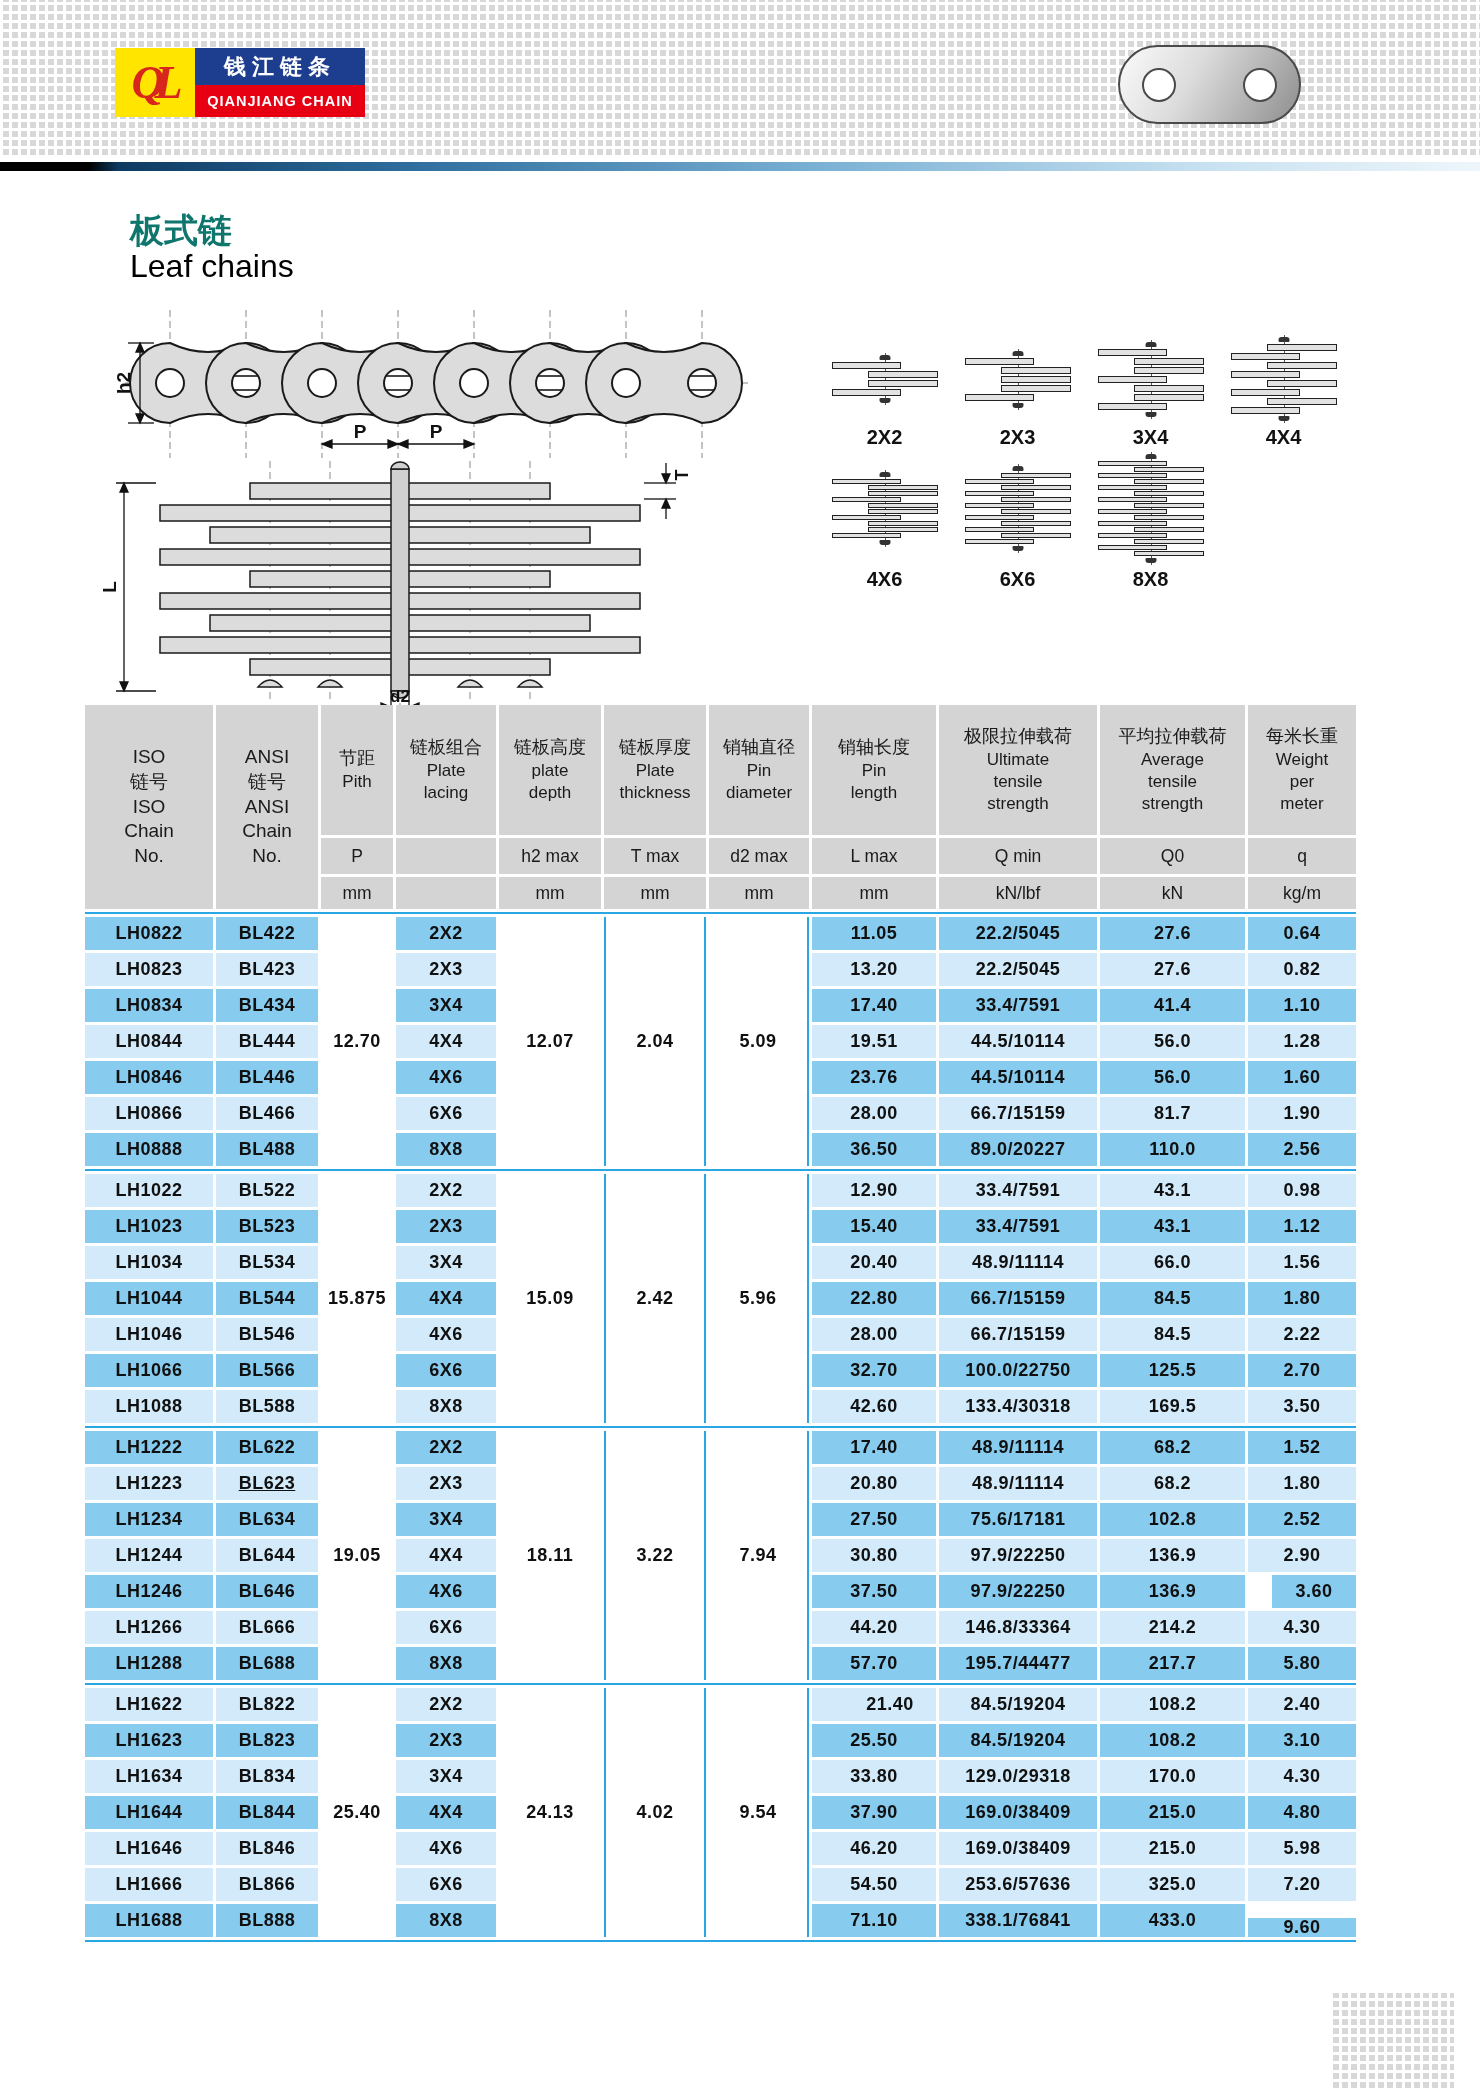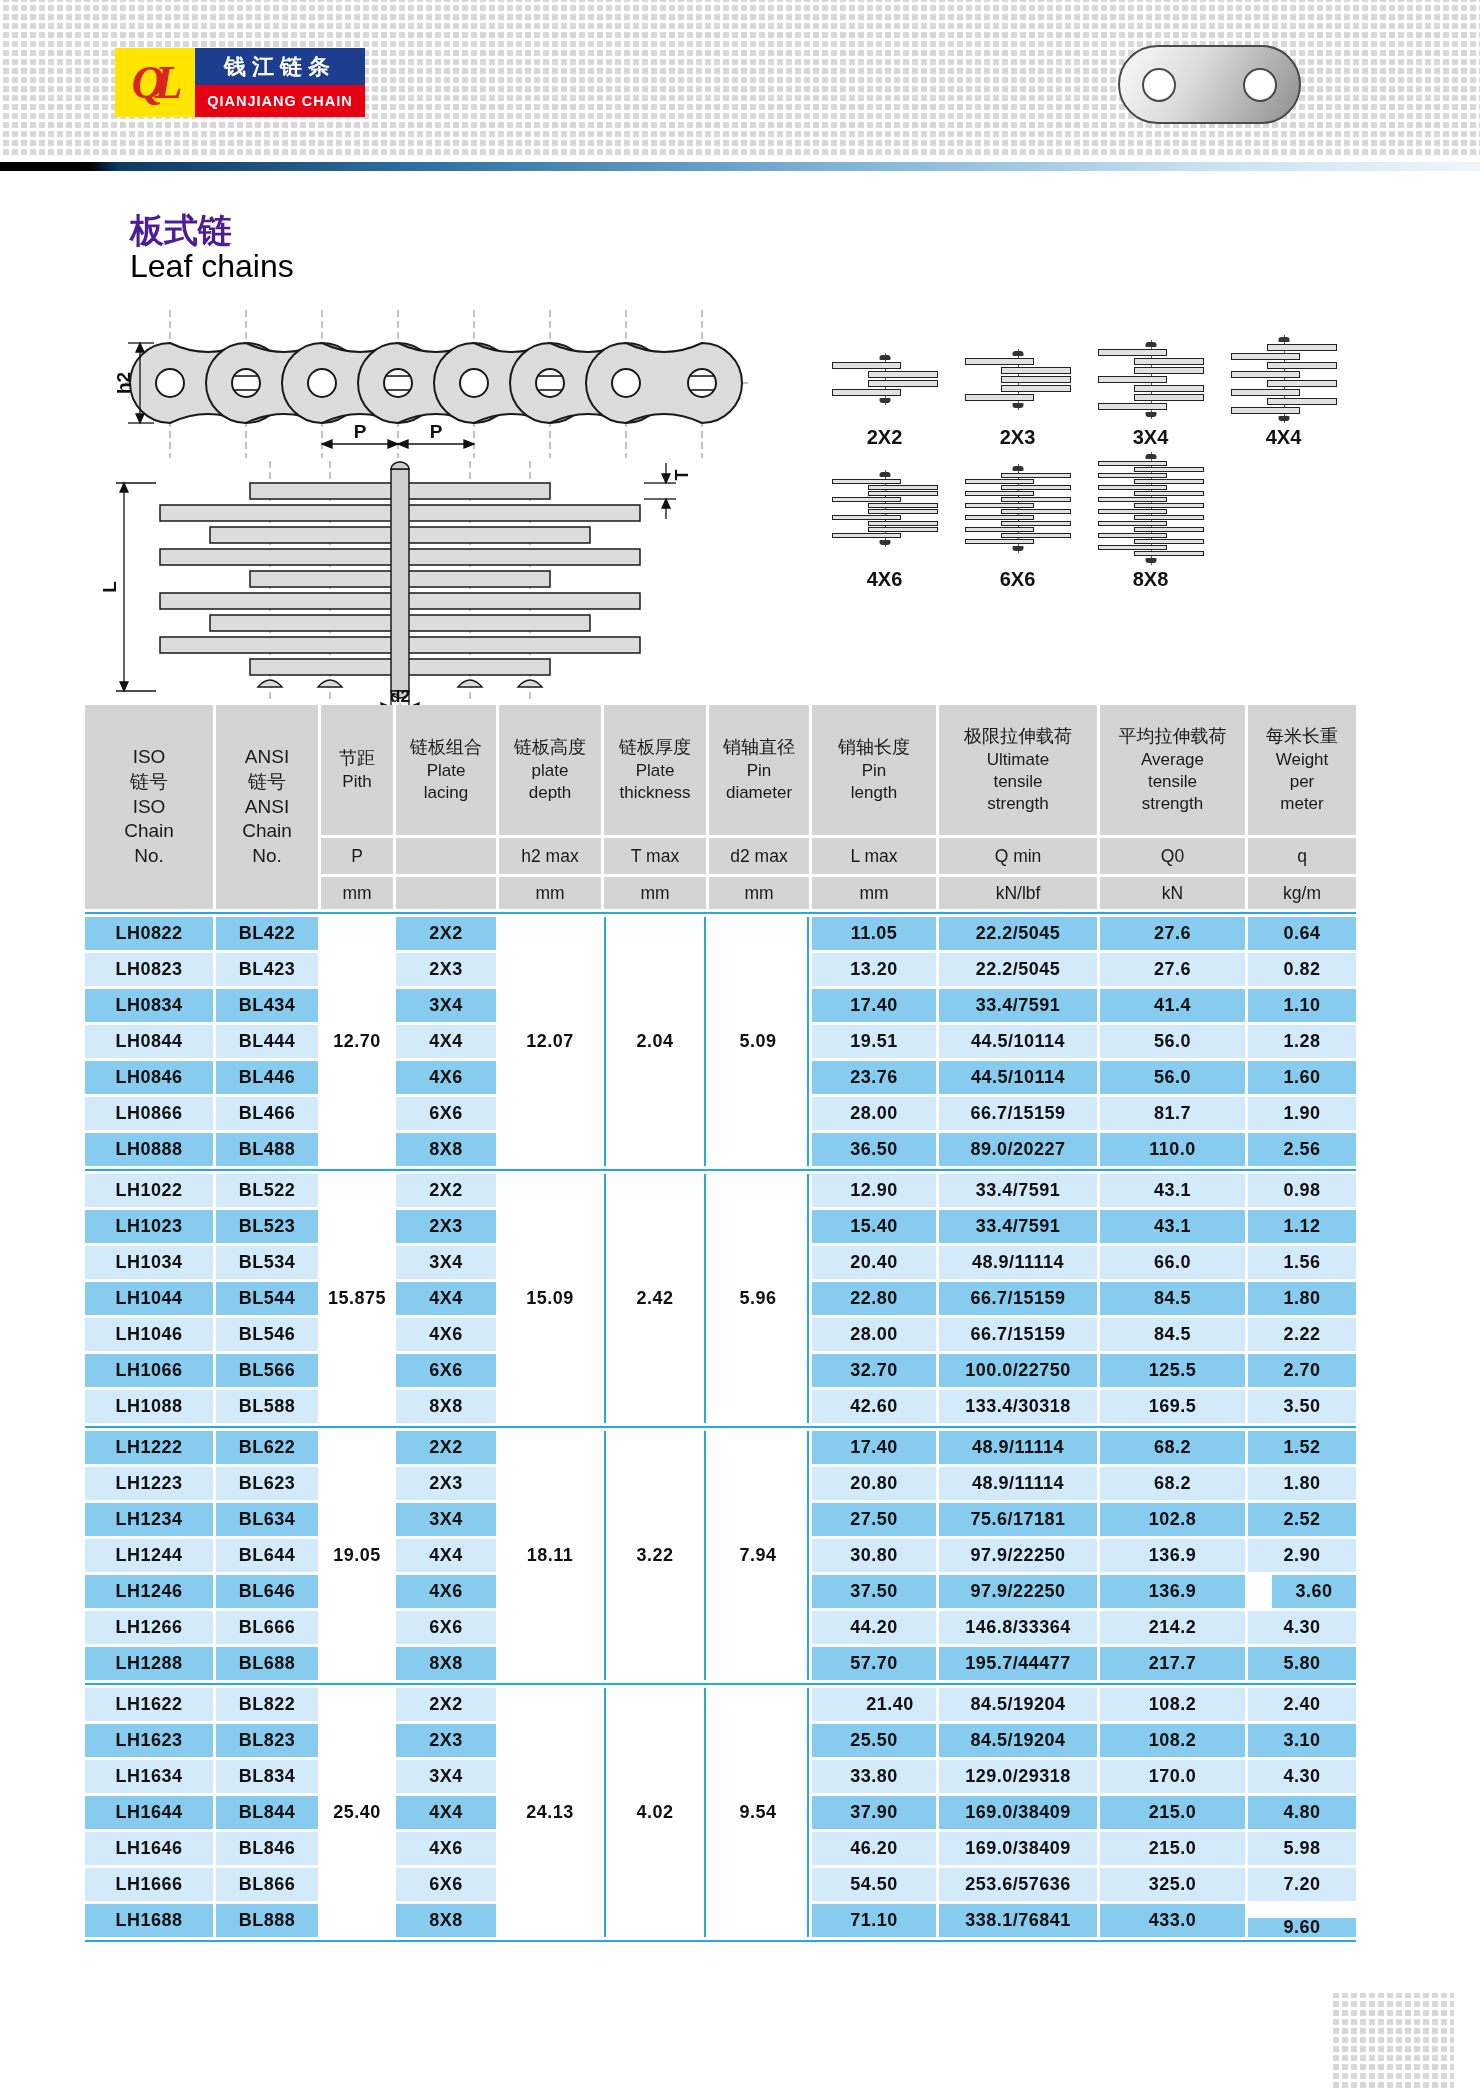--- a/index.html
+++ b/index.html
@@ -47,21 +47,21 @@
     position:absolute; left:1118px; top:45px; width:183px; height:79px;
     border-radius:40px; border:2px solid #4a4a4a;
     background:linear-gradient(120deg,#fbfbfb 0%,#dcdcdc 40%,#8e8e8e 100%);
   }
   .plate-illu .hole {
     position:absolute; top:50%; transform:translateY(-50%);
     width:34px; height:34px; border-radius:50%; background:#fff; border:2px solid #4a4a4a;
   }
   .hole.left { left:22px; } .hole.right { right:22px; }
 
-  .title-zh { position:absolute; left:130px; top:208px; font-size:34px; font-weight:700; color:#4c1d95; }
+  .title-zh { position:absolute; left:130px; top:208px; font-size:34px; font-weight:700; color:#0f766e; }
   .title-en { position:absolute; left:130px; top:248px; font-size:32px; font-weight:400; color:#000; }
 
   svg text { font-family:"Liberation Sans","DejaVu Sans",sans-serif; }
 
   
   .lace-row { position:absolute; display:flex; }
   #lacing-row-1 { left:818px; top:336px; }
   #lacing-row-2 { left:818px; top:452px; }
   .lace-item { width:133px; display:flex; flex-direction:column; align-items:center; }
   .lace-box { height:86px; display:flex; align-items:center; justify-content:center; }
@@ -564,21 +564,21 @@
     <div class="dc merged b-lr" style="grid-area: 21 / 6 / span 7;">3.22</div>
     <div class="dc merged b-r" style="grid-area: 21 / 7 / span 7;">7.94</div>
     <div class="dc tone-dark" style="grid-area: 21 / 1;">LH1222</div>
     <div class="dc tone-dark" style="grid-area: 21 / 2;">BL622</div>
     <div class="dc tone-dark" style="grid-area: 21 / 4;">2X2</div>
     <div class="dc tone-dark" style="grid-area: 21 / 8;">17.40</div>
     <div class="dc tone-dark" style="grid-area: 21 / 9;">48.9/11114</div>
     <div class="dc tone-dark" style="grid-area: 21 / 10;">68.2</div>
     <div class="dc tone-dark" style="grid-area: 21 / 11;">1.52</div>
     <div class="dc tone-light" style="grid-area: 22 / 1;">LH1223</div>
-    <div class="dc tone-light" style="grid-area: 22 / 2;">BL623</div>
+    <div class="dc tone-light" style="grid-area: 22 / 2; text-decoration: underline;">BL623</div>
     <div class="dc tone-light" style="grid-area: 22 / 4;">2X3</div>
     <div class="dc tone-light" style="grid-area: 22 / 8;">20.80</div>
     <div class="dc tone-light" style="grid-area: 22 / 9;">48.9/11114</div>
     <div class="dc tone-light" style="grid-area: 22 / 10;">68.2</div>
     <div class="dc tone-light" style="grid-area: 22 / 11;">1.80</div>
     <div class="dc tone-dark" style="grid-area: 23 / 1;">LH1234</div>
     <div class="dc tone-dark" style="grid-area: 23 / 2;">BL634</div>
     <div class="dc tone-dark" style="grid-area: 23 / 4;">3X4</div>
     <div class="dc tone-dark" style="grid-area: 23 / 8;">27.50</div>
     <div class="dc tone-dark" style="grid-area: 23 / 9;">75.6/17181</div>

